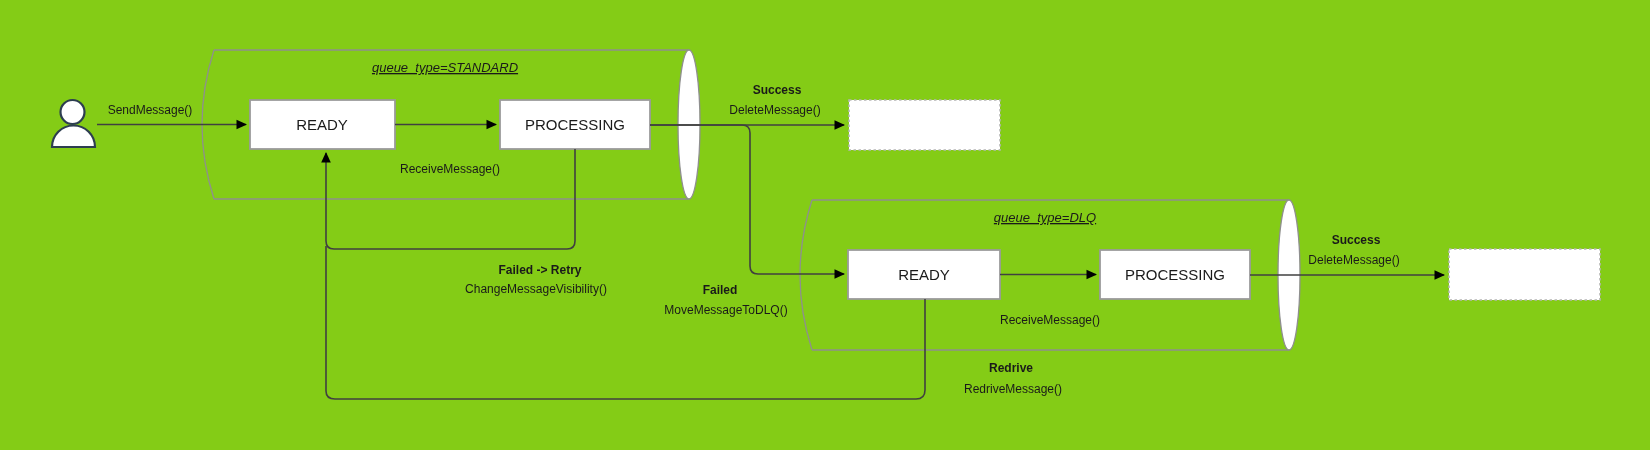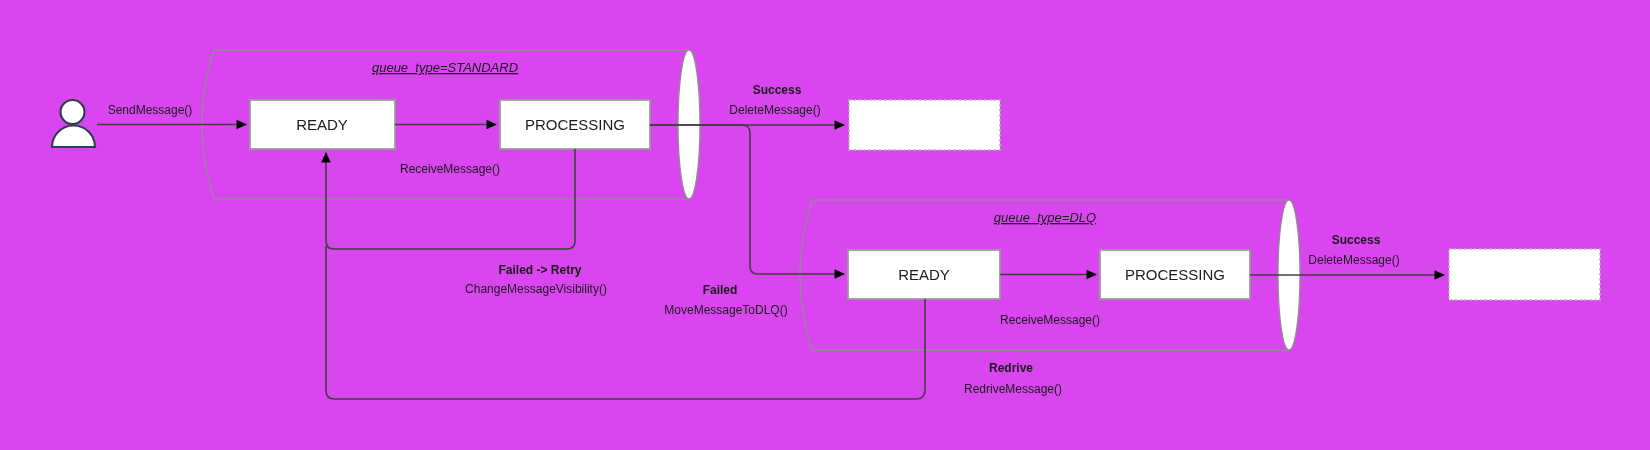--- a/index.html
+++ b/index.html
@@ -1,16 +1,16 @@
 <!DOCTYPE html>
 <html><head>
 <meta charset="utf-8">
 <style>
   html,body{margin:0;padding:0;background:#ffffff;}
-  .canvas{position:relative;width:1650px;height:450px;background:#d946ef;
+  .canvas{position:relative;width:1650px;height:450px;background:#84cc16;
           font-family:"Liberation Sans",sans-serif;overflow:hidden;}
   svg{display:block;}
   text{fill:#1a1a1a;font-family:"Liberation Sans",sans-serif;font-size:12px;}
   text.state-label{font-size:15px;}
   text.bold{font-weight:bold;font-size:12px;}
   text.queue-label{font-size:13px;font-style:italic;text-decoration:underline;}
   .state-node{fill:#ffffff;stroke:#9b9b9b;stroke-width:1.8;}
   .cyl-stroke{fill:none;stroke:#8f8f8f;stroke-width:1.3;}
   .cyl-cap{fill:#ffffff;stroke:#8f8f8f;stroke-width:1.3;}
   .dashed-node{fill:#ffffff;stroke:#b5b5b5;stroke-width:1.6;stroke-dasharray:2.5 2.5;}

